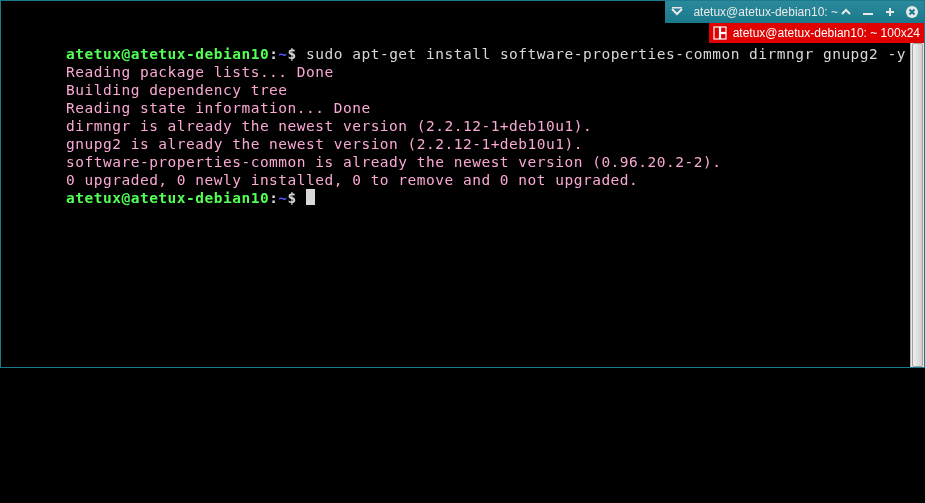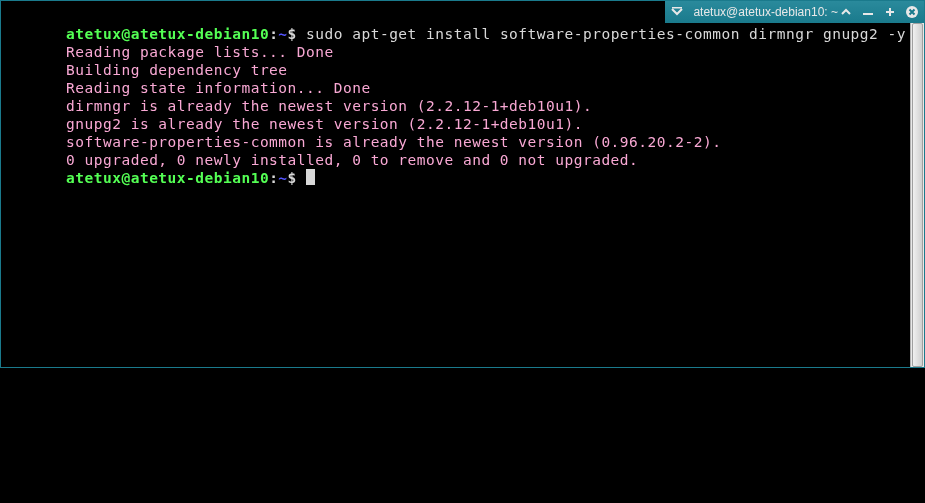--- a/index.html
+++ b/index.html
@@ -185,20 +185,32 @@
       </span>
       <span class="titlebar-icon">
         <svg viewBox="0 0 14 14">
             <circle cx="7" cy="7" r="6" fill="#e8e8e8"></circle>
             <path d="M4.5 4.5 L9.5 9.5 M9.5 4.5 L4.5 9.5" stroke="#1a7a8c" stroke-width="2"></path>
           </svg>
       </span>
     </div>
   </div>
 
+  <div class="tabbar">
+    <div class="tabbar-left">
+      <span class="split-icon">
+        <svg viewBox="0 0 14 14">
+            <rect x="1" y="1" width="5.5" height="12" fill="none" stroke="#fff" stroke-width="1.2"></rect>
+            <rect x="7.5" y="1" width="5.5" height="5.5" fill="#e00000" stroke="#fff" stroke-width="1.2"></rect>
+            <rect x="7.5" y="7.5" width="5.5" height="5.5" fill="none" stroke="#fff" stroke-width="1.2"></rect>
+          </svg>
+      </span>
+    </div>
+    <div class="tabbar-center">atetux@atetux-debian10: ~ 100x24</div>
+  </div>
 
   <div class="terminal-area">
     <div class="terminal-content"><span class="line"><span class="prompt-user">atetux@atetux-debian10</span><span class="prompt-colon">:</span><span class="prompt-path">~</span><span class="prompt-symbol">$</span> <span class="cmd">sudo apt-get install software-properties-common dirmngr gnupg2 -y</span></span><span class="line output">Reading package lists... Done</span><span class="line output">Building dependency tree</span><span class="line output">Reading state information... Done</span><span class="line output">dirmngr is already the newest version (2.2.12-1+deb10u1).</span><span class="line output">gnupg2 is already the newest version (2.2.12-1+deb10u1).</span><span class="line output">software-properties-common is already the newest version (0.96.20.2-2).</span><span class="line output">0 upgraded, 0 newly installed, 0 to remove and 0 not upgraded.</span><span class="line"><span class="prompt-user">atetux@atetux-debian10</span><span class="prompt-colon">:</span><span class="prompt-path">~</span><span class="prompt-symbol">$</span> <span class="cursor"></span></span></div>
     <div class="scrollbar">
       <div class="scrollbar-thumb"></div>
     </div>
   </div>
 </div>
 
 </body></html>

